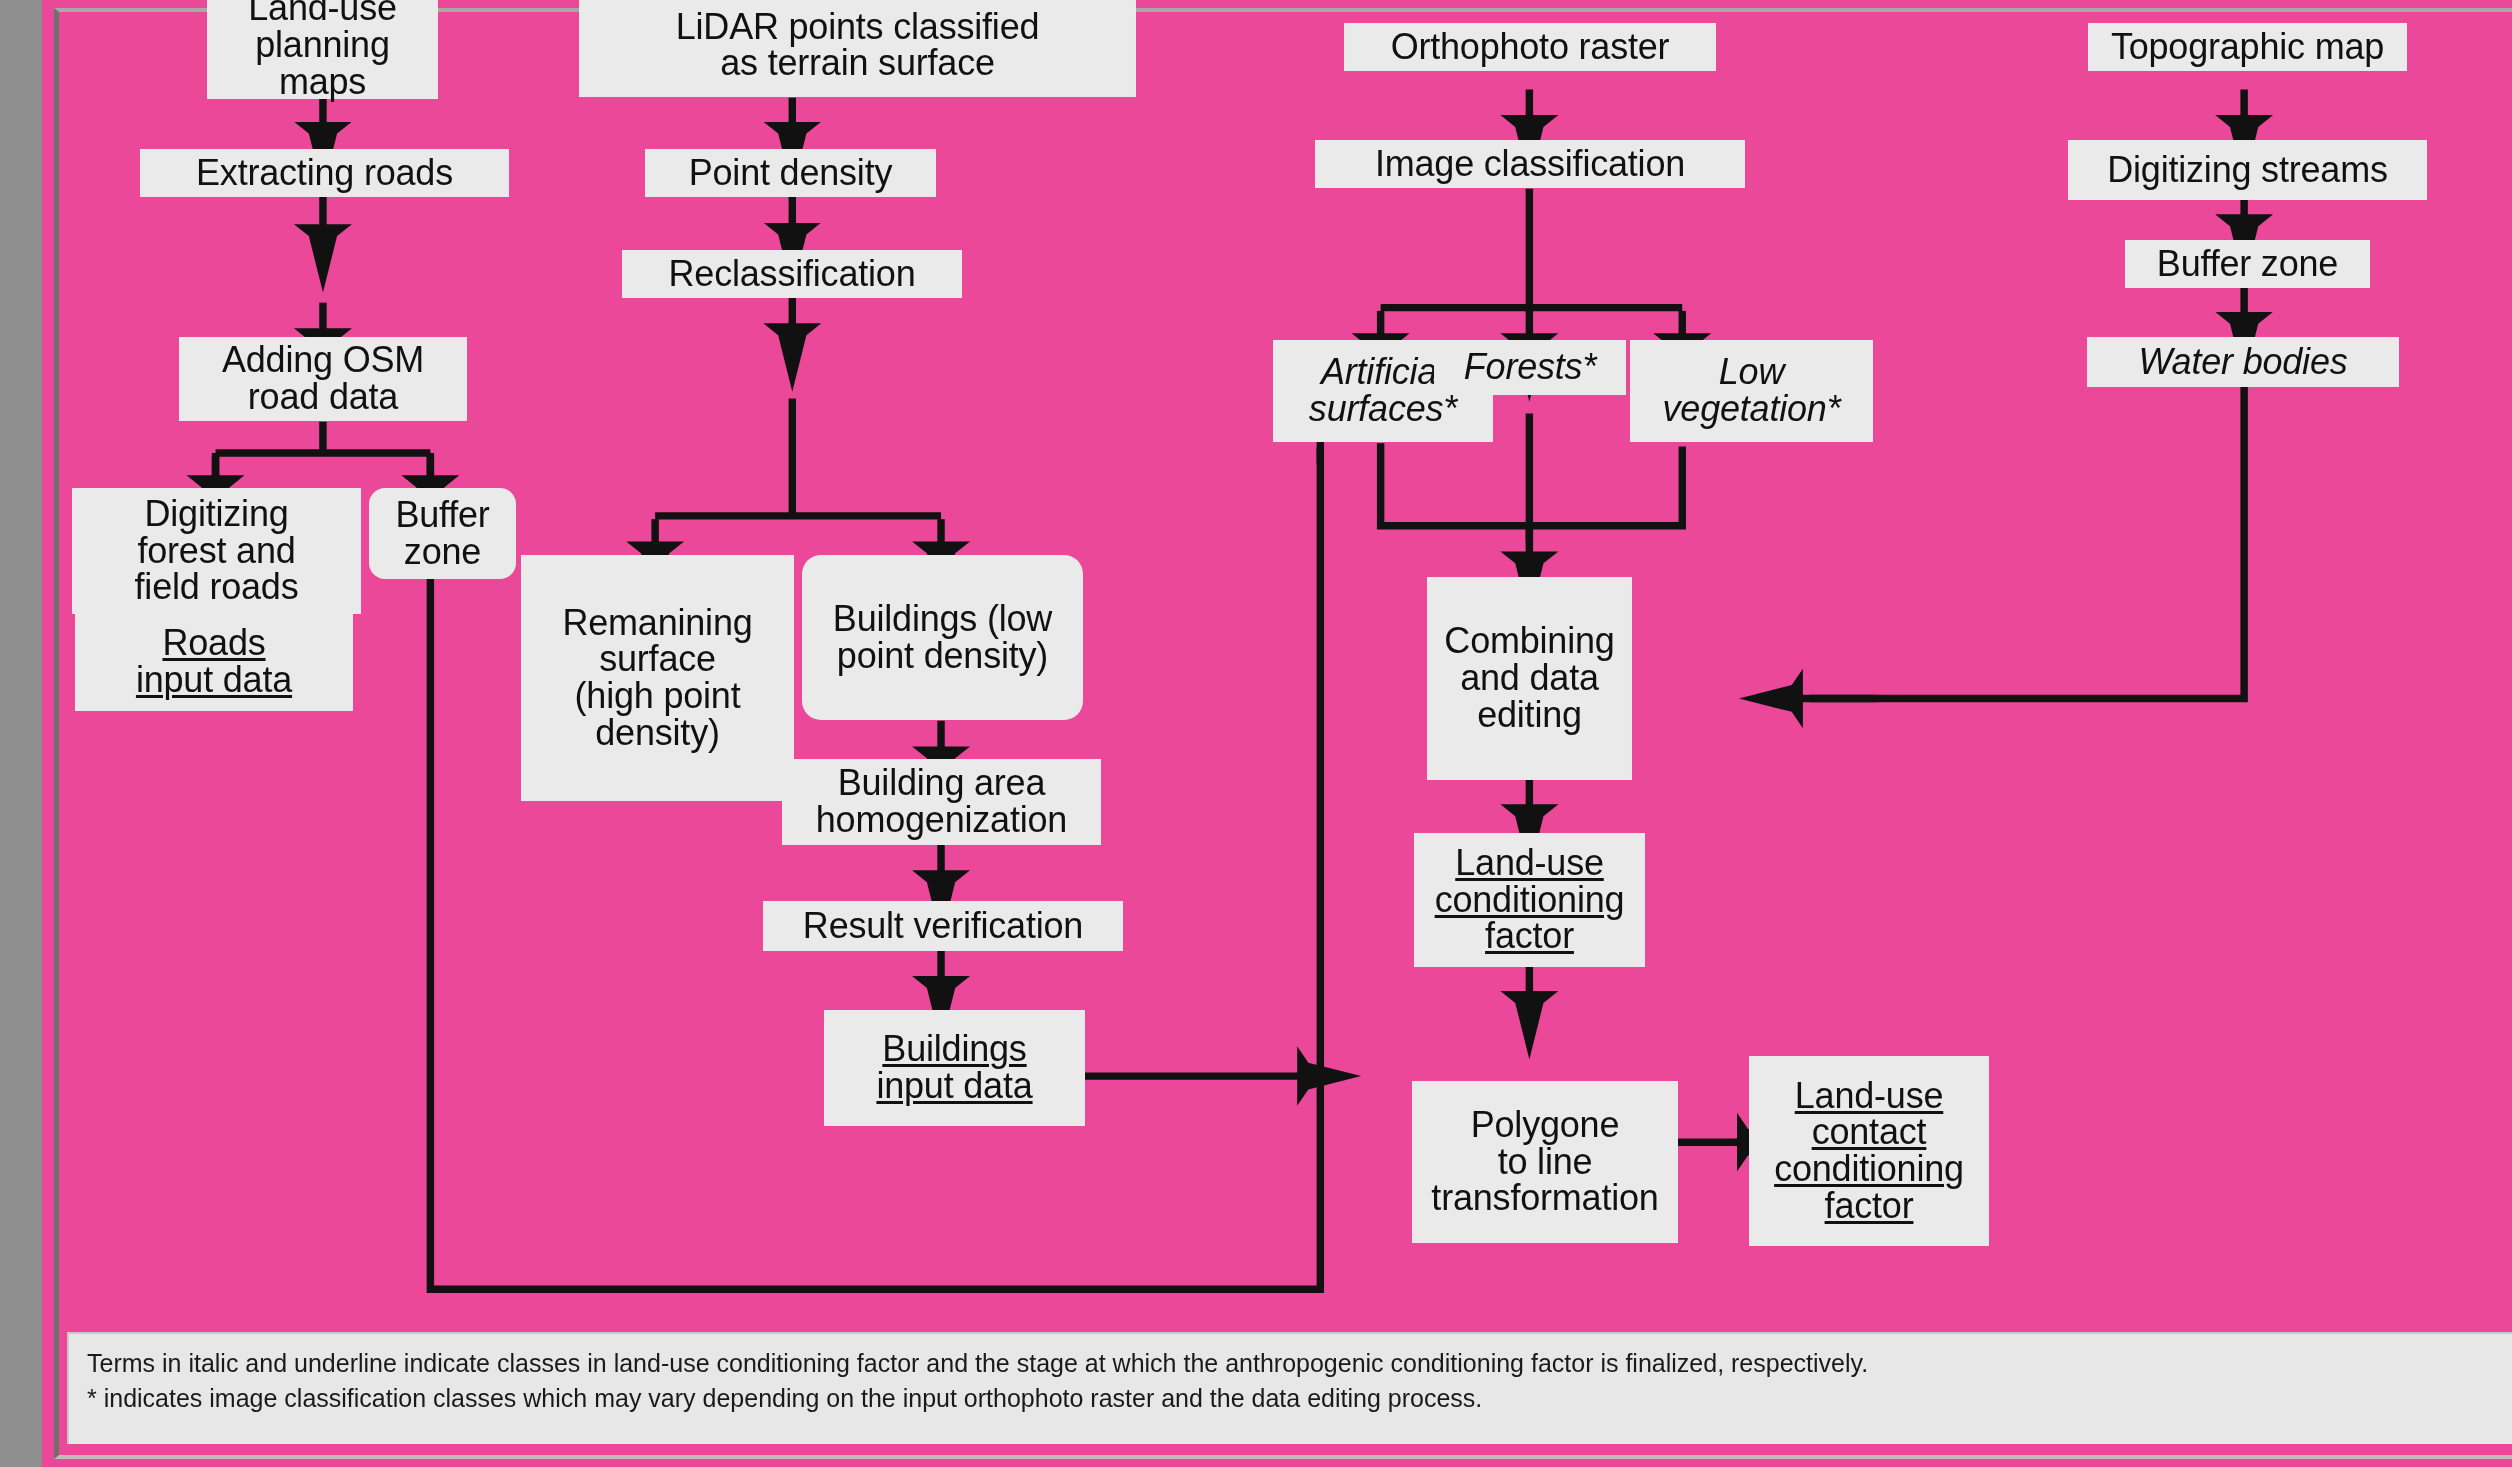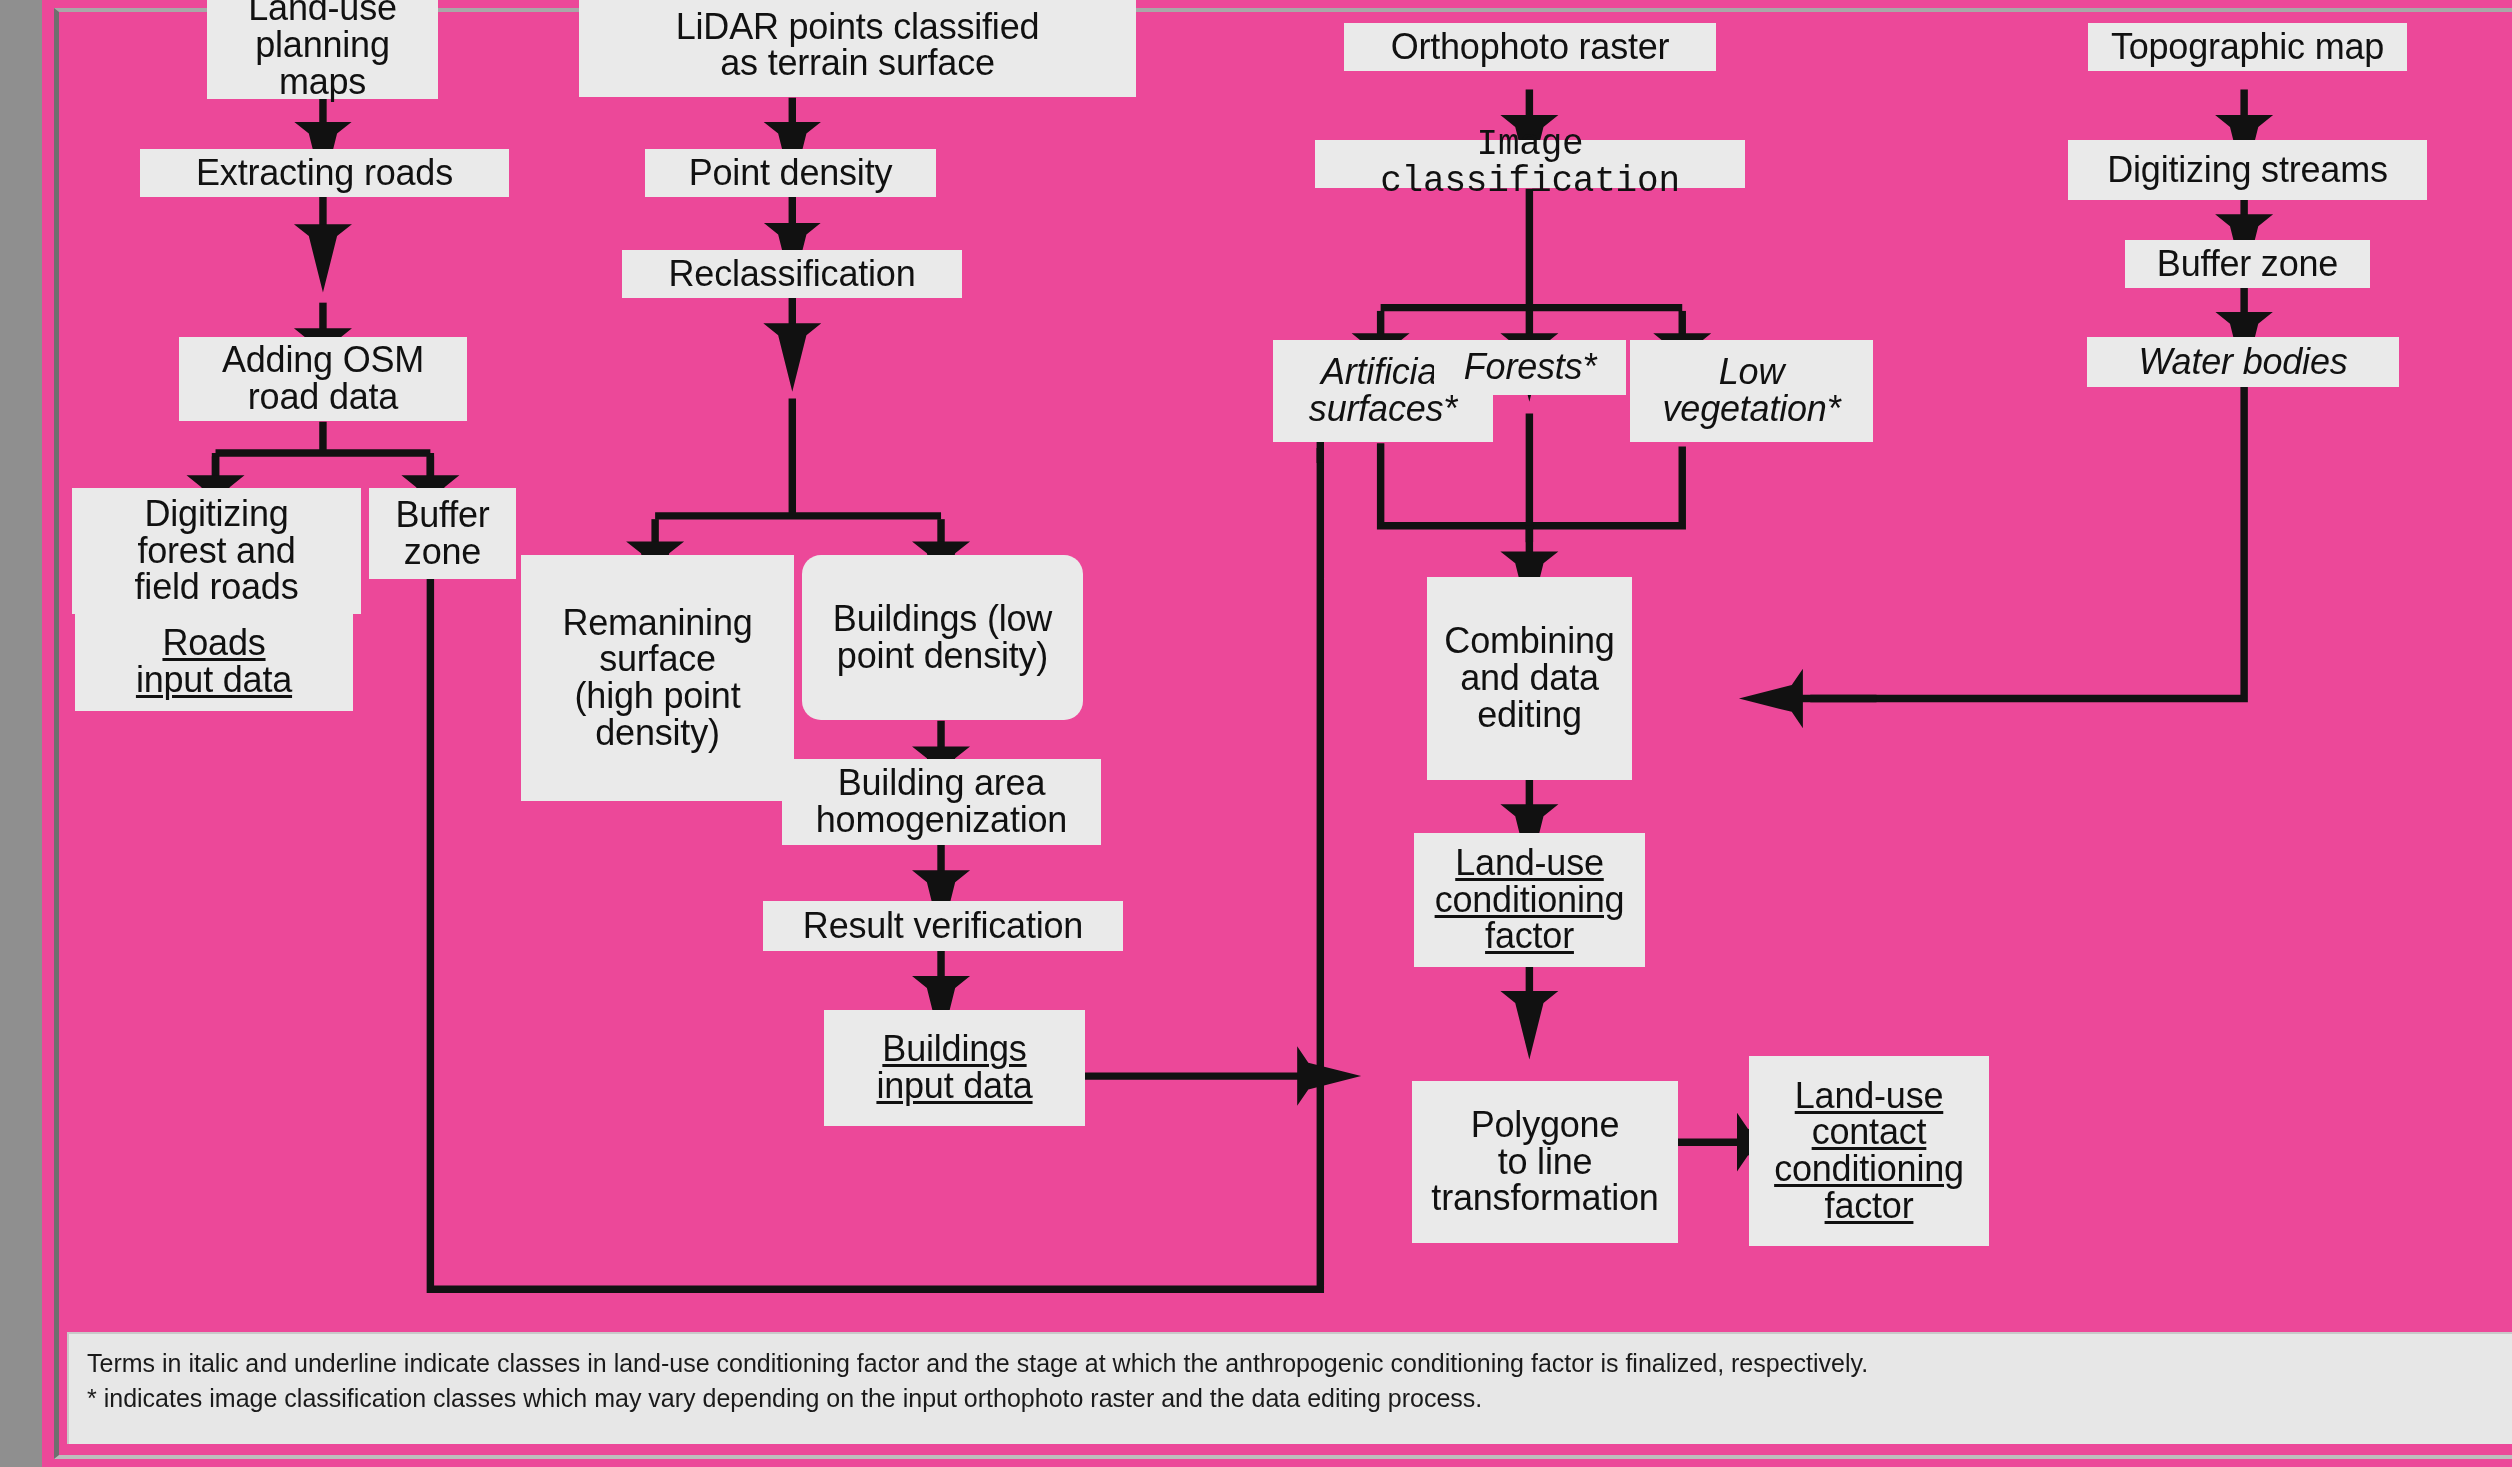--- a/index.html
+++ b/index.html
@@ -114,21 +114,21 @@
   </div>
 
   <div class="node" style="left:30px;top:488px;width:289px;height:126px;">
     <span class="lines">
       <span>Digitizing</span><br>
       <span>forest and</span><br>
       <span>field roads</span>
     </span>
   </div>
 
-  <div class="node" style="left:327px;top:488px;width:147px;height:91px;">
+  <div class="node" style="left:327px;top:488px;width:147px;height:91px;border-radius:16px;">
     <span class="lines">
       <span>Buffer</span><br>
       <span>zone</span>
     </span>
   </div>
 
   <div class="node" style="left:33px;top:612px;width:278px;height:99px;">
     <span class="lines">
       <span class="u">Roads</span><br>
       <span class="u">input data</span>
@@ -181,21 +181,21 @@
     <span class="lines">
       <span class="u">Buildings</span><br>
       <span class="u">input data</span>
     </span>
   </div>
 
   <div class="node" style="left:1302px;top:23px;width:372px;height:48px;">
     <span>Orthophoto raster</span>
   </div>
 
-  <div class="node" style="left:1273px;top:140px;width:430px;height:48px;font-family:Liberation Mono, monospace;">
+  <div class="node" style="left:1273px;top:140px;width:430px;height:48px;">
     <span>Image classification</span>
   </div>
 
   <div class="node ital" style="left:1231px;top:340px;width:220px;height:102px;">
     <span class="lines">
       <span>Artificial</span><br>
       <span>surfaces*</span>
     </span>
   </div>
 

